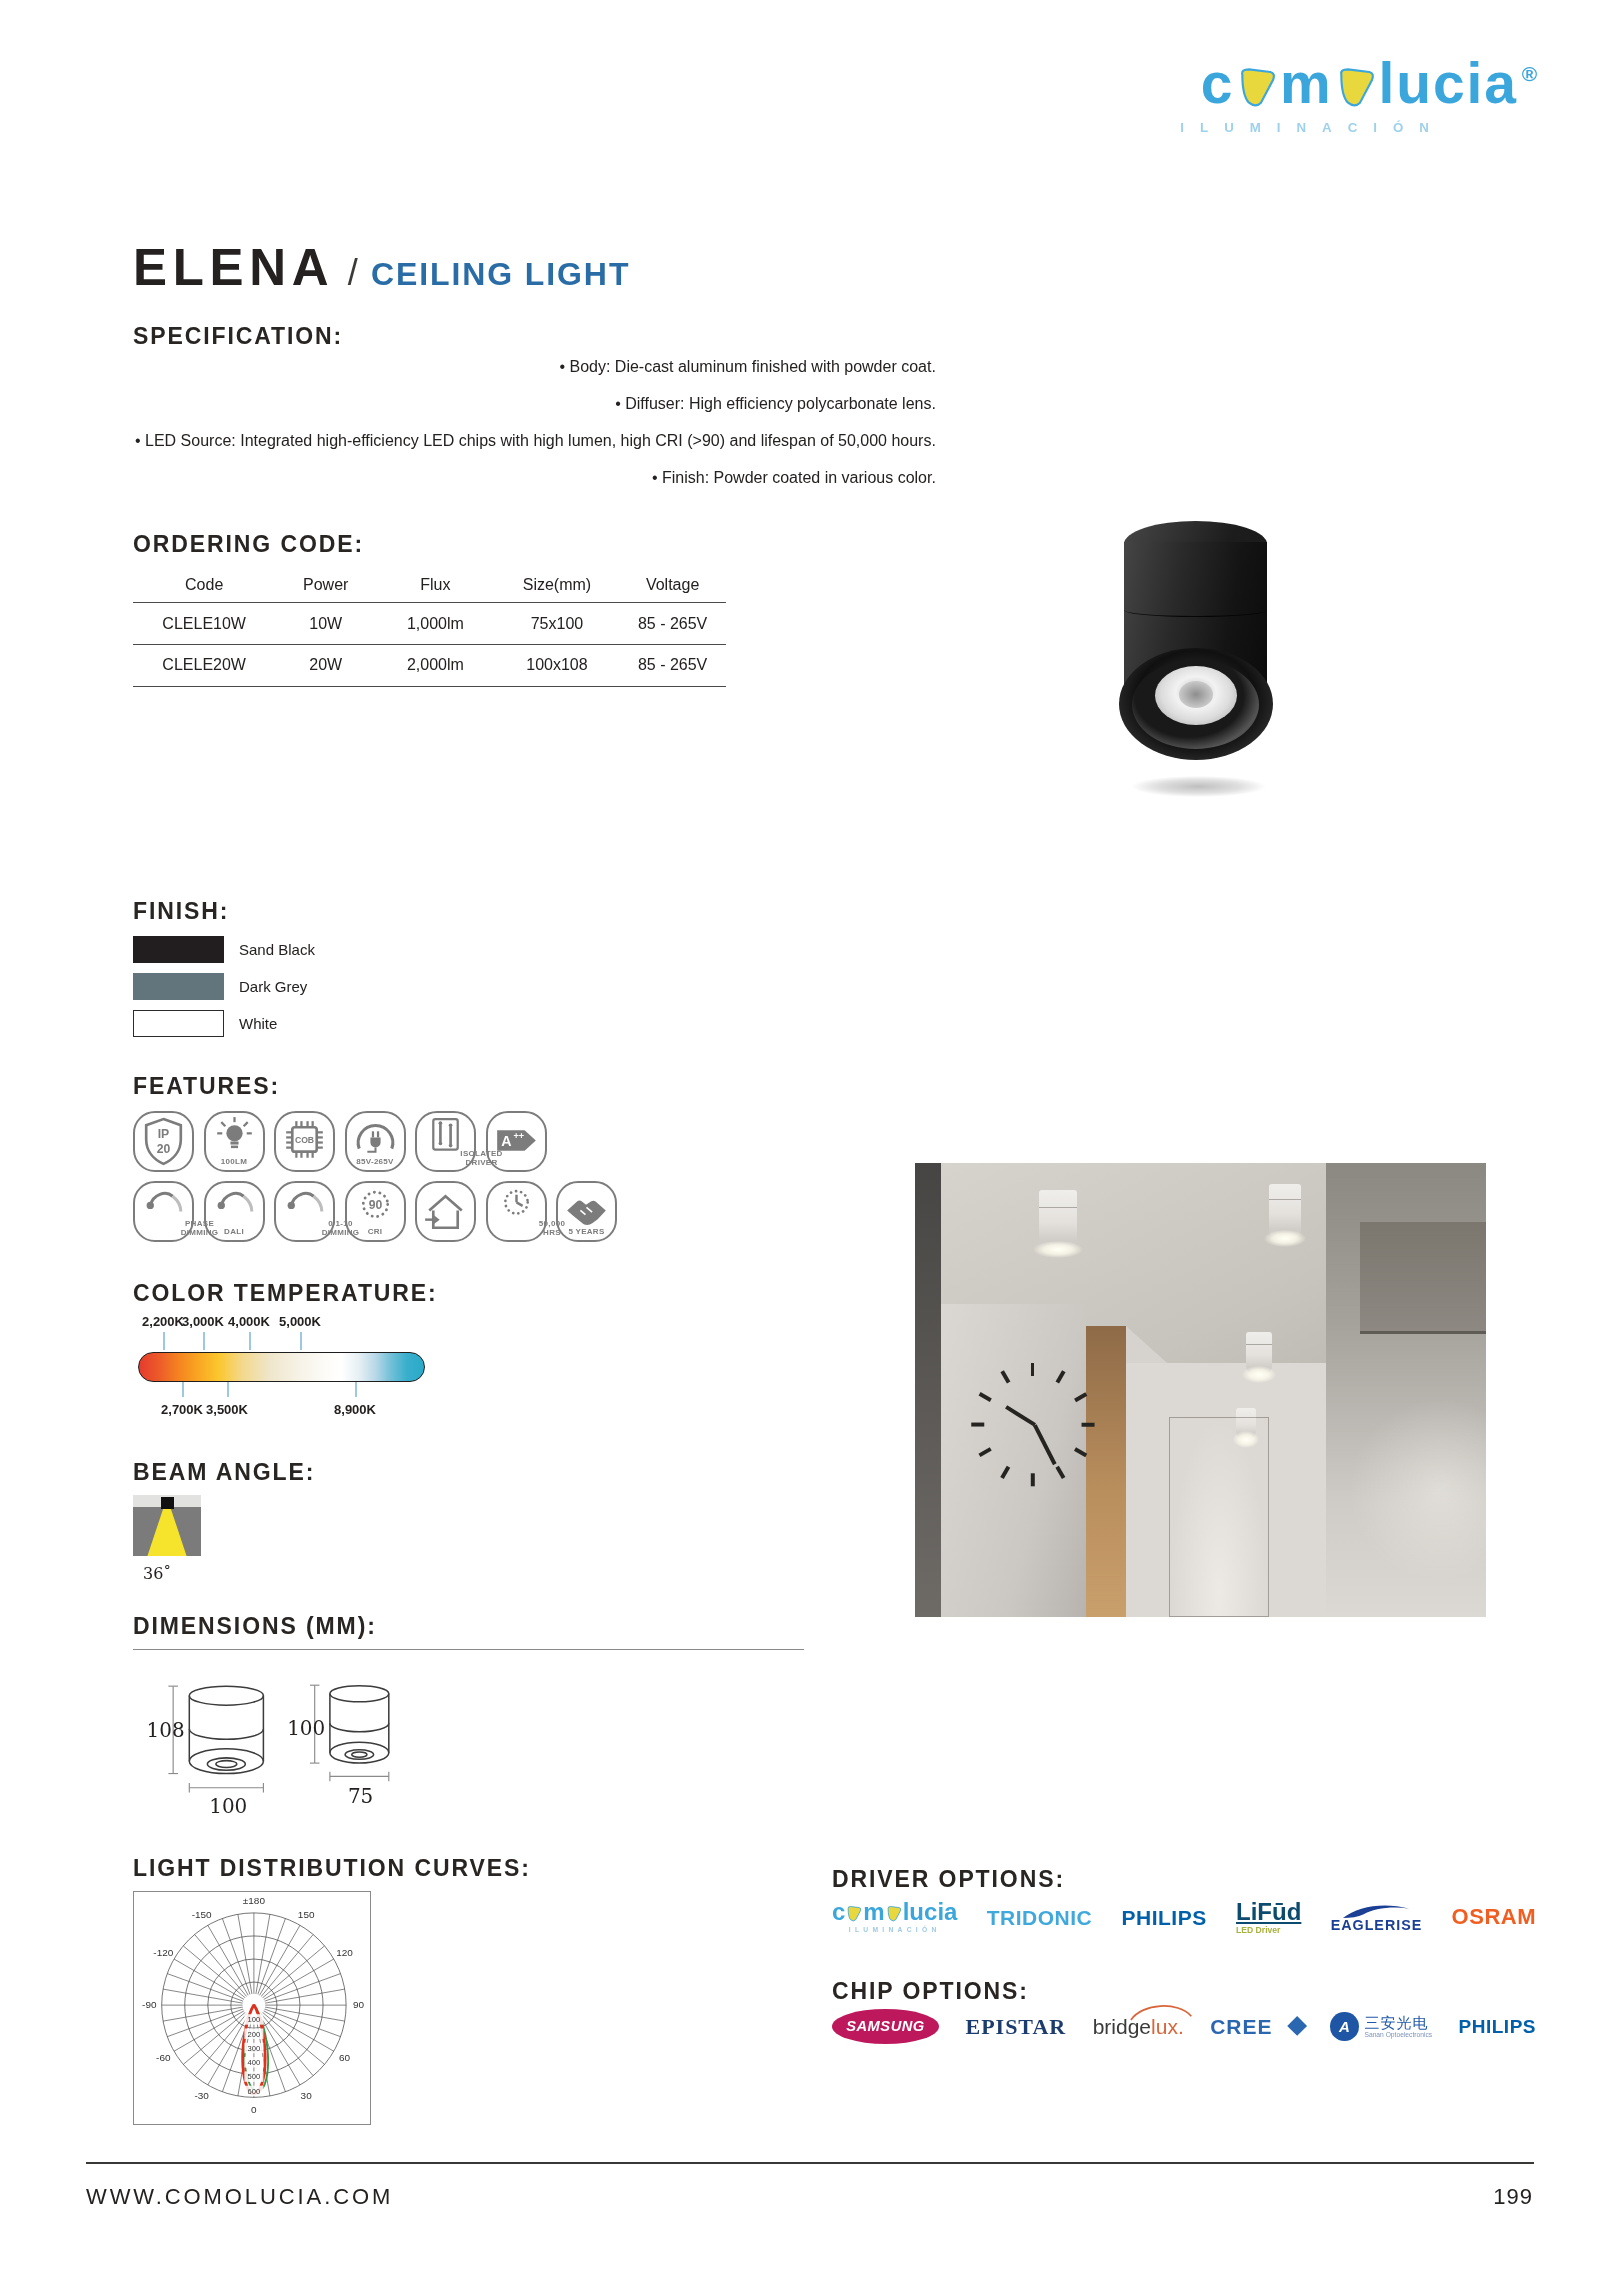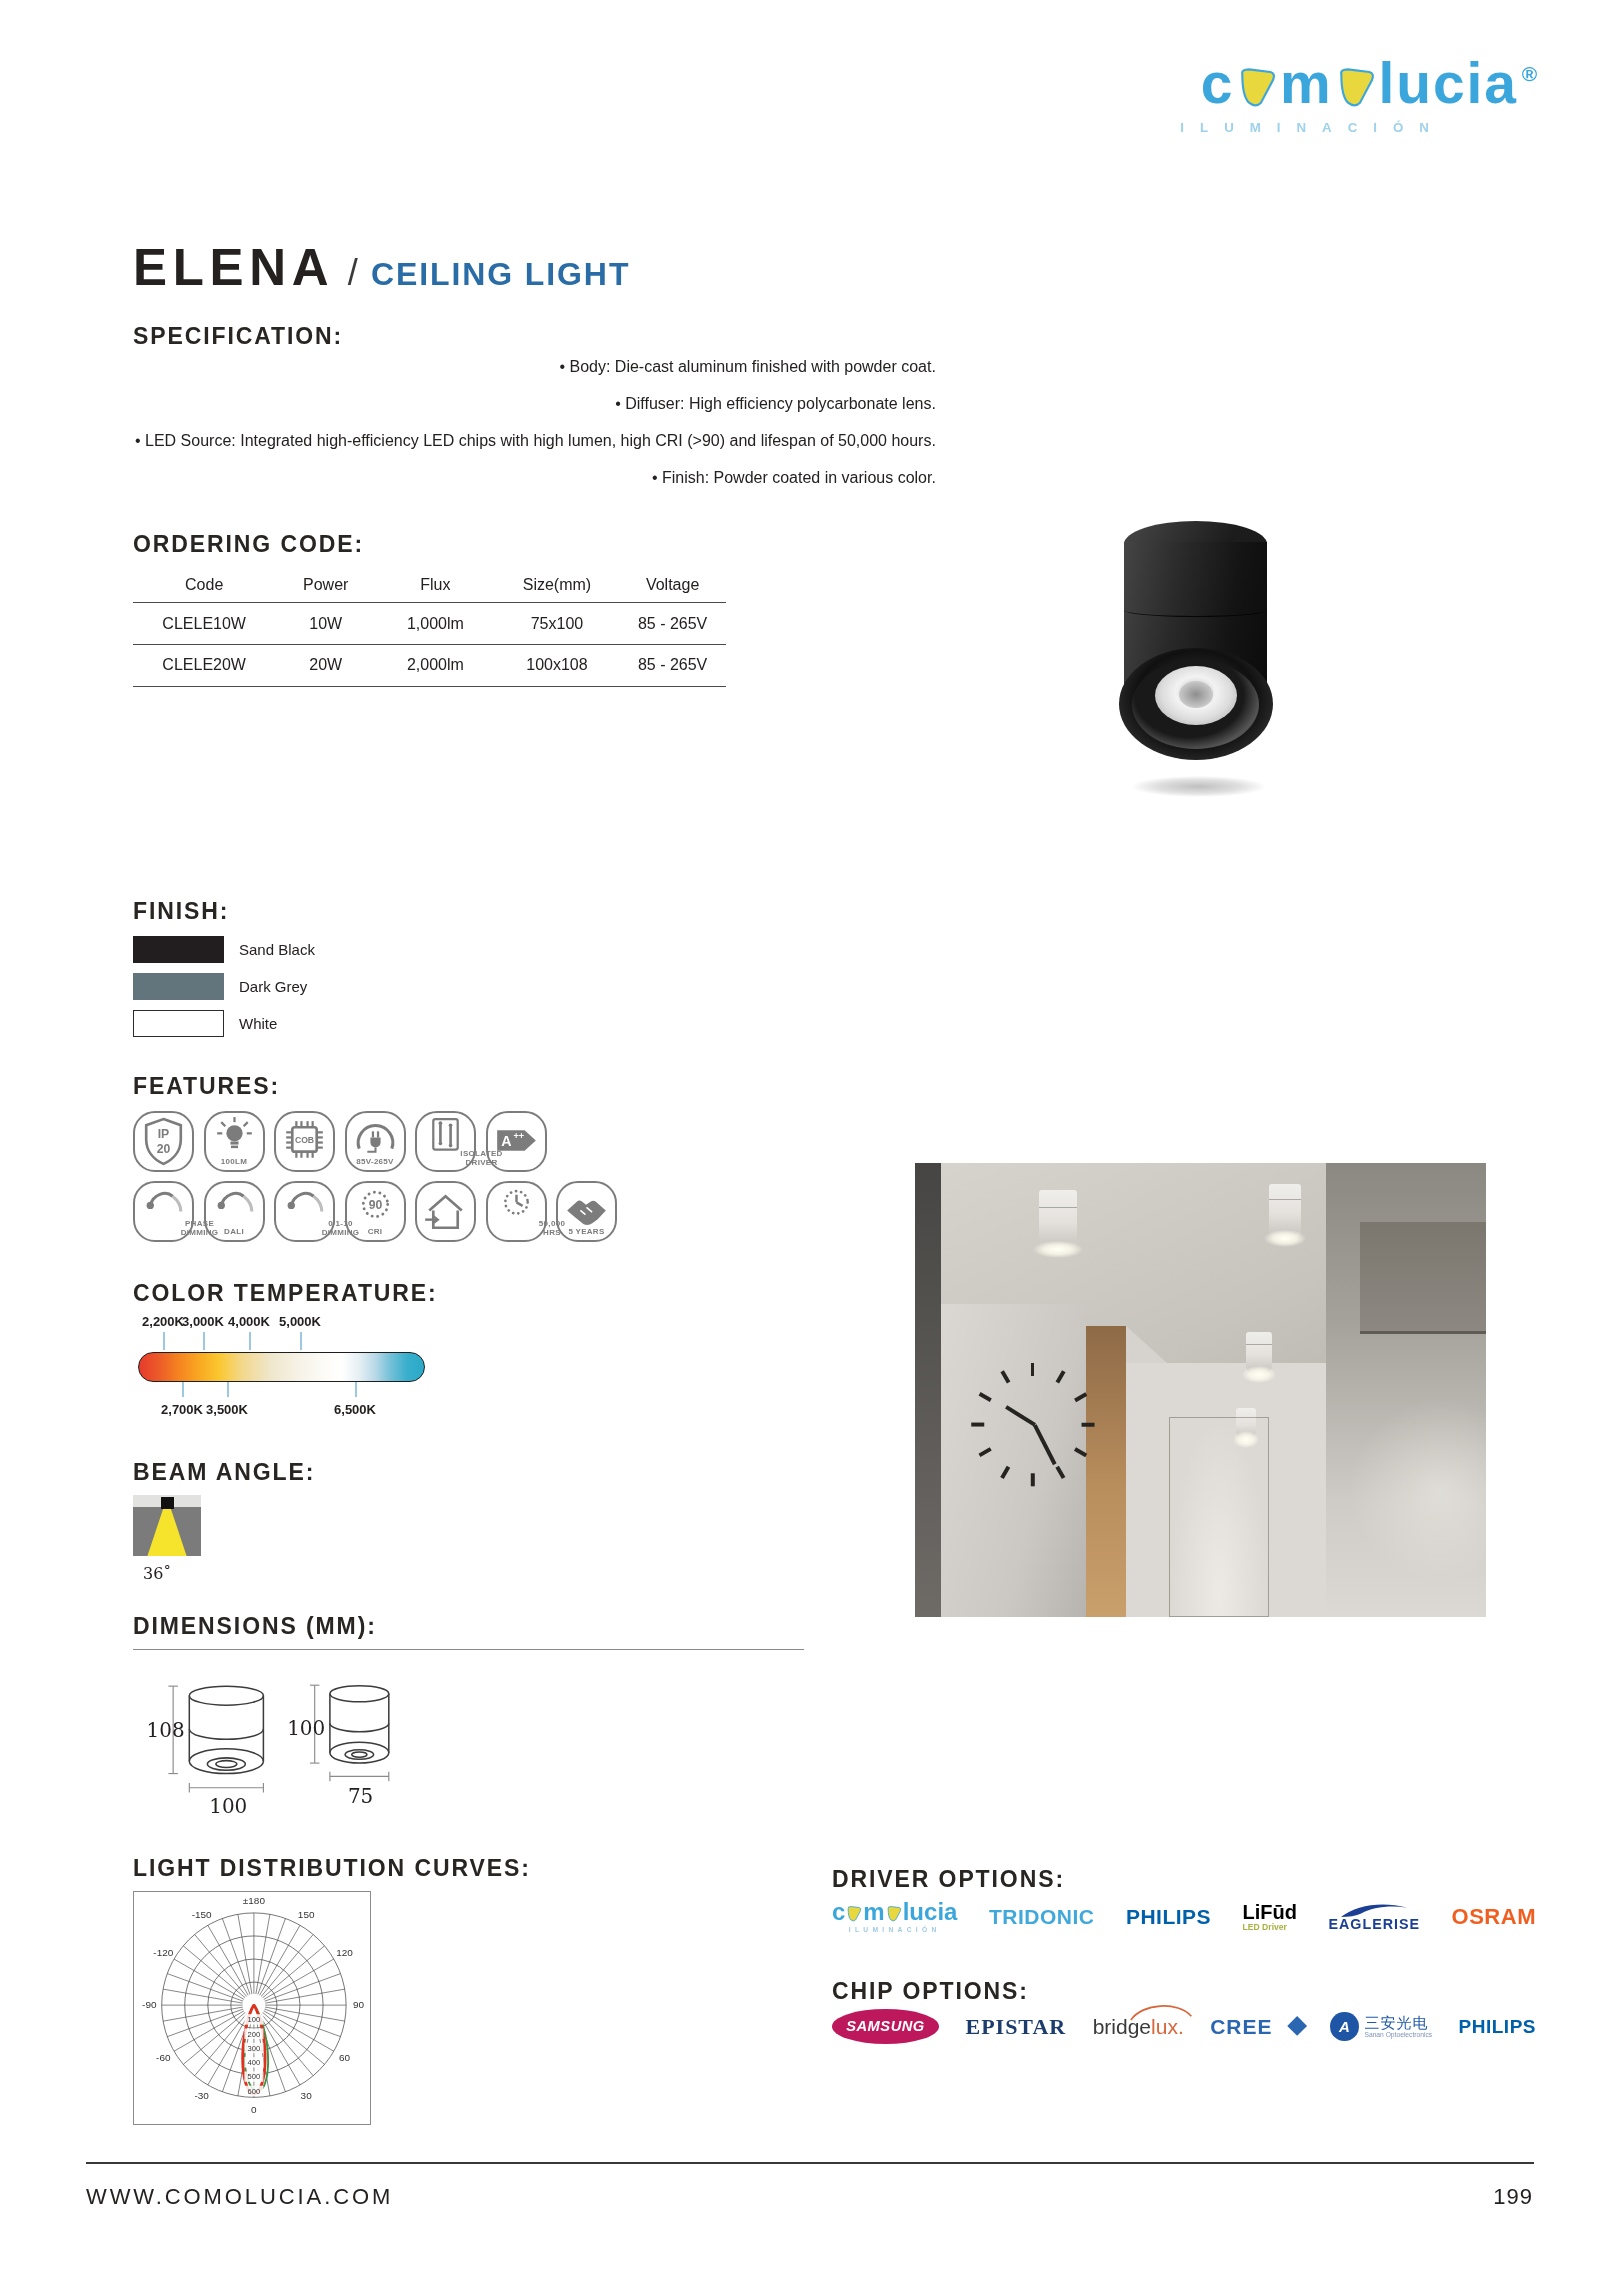--- a/index.html
+++ b/index.html
@@ -128,21 +128,21 @@
   .polar-frame text{font-family:"Liberation Sans",sans-serif;}
 
   
   .logo-row{position:absolute;display:flex;align-items:center;}
   .brand{display:flex;flex-direction:column;align-items:center;justify-content:center;line-height:1;}
   .b-comolucia .word{display:flex;align-items:flex-end;font-weight:bold;font-size:24px;color:#3ba6dc;}
   .b-comolucia .word .tri{width:16px;height:18px;margin:0 1px 1px 1px;}
   .b-comolucia .sub{margin-top:2.9px;font-size:6.7px;letter-spacing:4.3px;color:#9ec9e4;font-weight:bold;}
   .b-tridonic{font-size:21px;font-weight:bold;color:#41a8dc;letter-spacing:0.5px;}
   .b-philips{font-size:21px;font-weight:bold;color:#0060a9;letter-spacing:0.5px;}
-  .b-lifud .main{font-size:20px;font-weight:bold;color:#000000;}
+  .b-lifud .main{font-size:24px;font-weight:bold;color:#0c4a6e;text-decoration:underline;}
   .b-lifud .sub{margin-top:1.9px;font-size:8.6px;color:#a8b13e;font-weight:bold;align-self:flex-start;}
   .b-eaglerise .swoosh{width:74px;height:17px;}
   .b-eaglerise .name{font-size:14.3px;font-weight:600;color:#1b3f94;letter-spacing:1px;margin-top:-1.9px;}
   .b-osram{font-size:22px;font-weight:bold;color:#f05f21;letter-spacing:0.5px;}
   .b-samsung{width:107px;height:35px;background:#be185d;border-radius:50%;display:flex;
              align-items:center;justify-content:center;}
   .b-samsung span{color:#fff;font-size:14.7px;font-weight:bold;font-style:italic;letter-spacing:0.5px;}
   .b-epistar{font-family:"Liberation Serif",serif;font-size:22px;font-weight:bold;color:#1c3c6e;letter-spacing:1px;}
   .b-bridgelux{position:relative;font-size:21px;}
   .b-bridgelux .dark{color:#3a3a3a;}
@@ -409,21 +409,21 @@
     <div class="ct-tick" style="left:30px;top:18px;height:18px;"></div>
     <div class="ct-tick" style="left:70px;top:18px;height:18px;"></div>
     <div class="ct-tick" style="left:116px;top:18px;height:18px;"></div>
     <div class="ct-tick" style="left:167px;top:18px;height:18px;"></div>
     <div class="ct-bar"></div>
     <div class="ct-tick" style="left:49px;top:68px;height:15px;"></div>
     <div class="ct-tick" style="left:94px;top:68px;height:15px;"></div>
     <div class="ct-tick" style="left:222px;top:68px;height:15px;"></div>
     <div class="ct-lab" style="left:49px;top:88px;">2,700K</div>
     <div class="ct-lab" style="left:94px;top:88px;">3,500K</div>
-    <div class="ct-lab" style="left:222px;top:88px;">6,500K</div>
+    <div class="ct-lab" style="left:222px;top:88px;">8,900K</div>
   </div>
 
   <div class="sec-heading" style="left:133px;top:1459px;">BEAM ANGLE:</div>
   <div class="beam-box">
     <div class="beam-ceiling"></div>
     <div class="beam-cone"></div>
     <div class="beam-fixture"></div>
   </div>
   <div class="beam-val">36˚</div>
 

